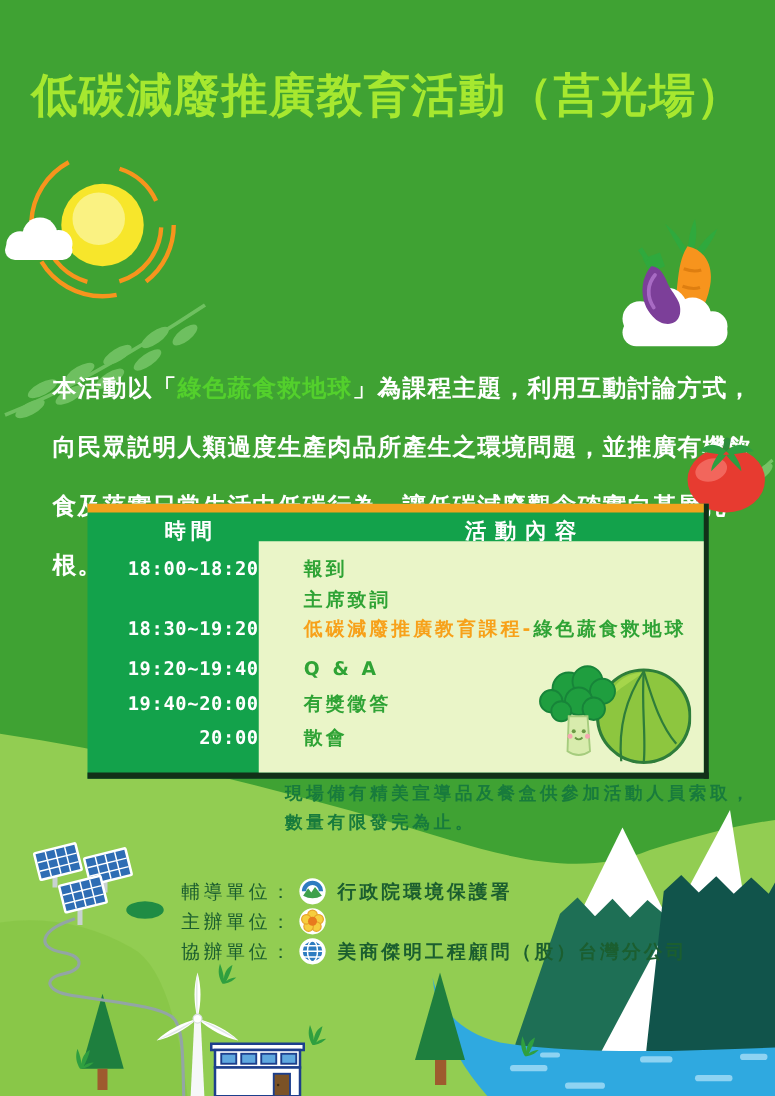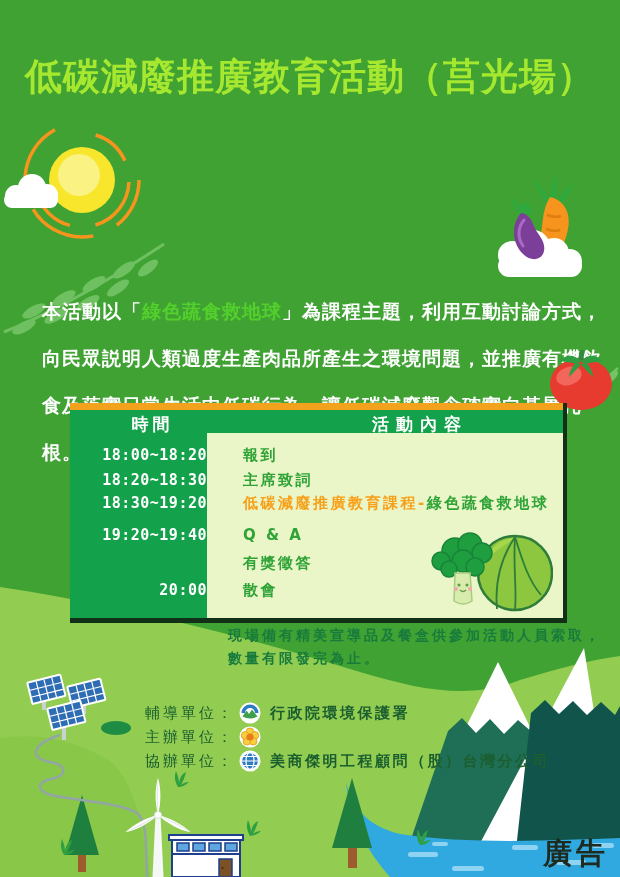--- a/index.html
+++ b/index.html
@@ -168,32 +168,32 @@
     <div class="topbar"></div>
     <div class="panel"></div>
     <div class="hdr-time">時間</div>
     <div class="hdr-content">活動內容</div>
 
     <div class="srow r0">
       <span class="t">18:00~18:20</span>
       <span class="c">報到</span>
     </div>
     <div class="srow r1">
-      <span class="t">18:20~18:30</span>
       <span class="c">主席致詞</span>
     </div>
     <div class="srow r2">
       <span class="t">18:30~19:20</span>
       <span class="c"><span class="c-orange">低碳減廢推廣教育課程-</span><span class="c-green">綠色蔬食救地球</span></span>
     </div>
     <div class="srow r3">
       <span class="t">19:20~19:40</span>
       <span class="c">Q &amp; A</span>
     </div>
     <div class="srow r4">
+      <span class="t">19:40~20:00</span>
       <span class="c">有獎徵答</span>
     </div>
     <div class="srow r5">
       <span class="t">20:00</span>
       <span class="c">散會</span>
     </div>
 
     <svg class="veg" width="128" height="90" viewBox="0 0 128 90">
       <g>
         <circle cx="90" cy="50" r="37" fill="#8DC63F" stroke="#2E7D3A" stroke-width="2.5"></circle>
@@ -312,15 +312,14 @@
       <rect x="9" y="11" width="12" height="8"></rect>
         <rect x="25" y="11" width="12" height="8"></rect>
       <rect x="41" y="11" width="12" height="8"></rect>
         <rect x="57" y="11" width="12" height="8"></rect>
     </g>
     <rect x="4" y="22" width="68" height="23" fill="#FFFFFF" stroke="#1D3F8C" stroke-width="2"></rect>
     <rect x="51" y="27" width="13" height="18" fill="#7B5226" stroke="#1D3F8C" stroke-width="1.5"></rect>
     <circle cx="54.5" cy="36" r="1" fill="#3A2A12"></circle>
   </svg>
 
-  <div class="abs ad">廣告</div>
 
 </div>
 
 </body></html>

